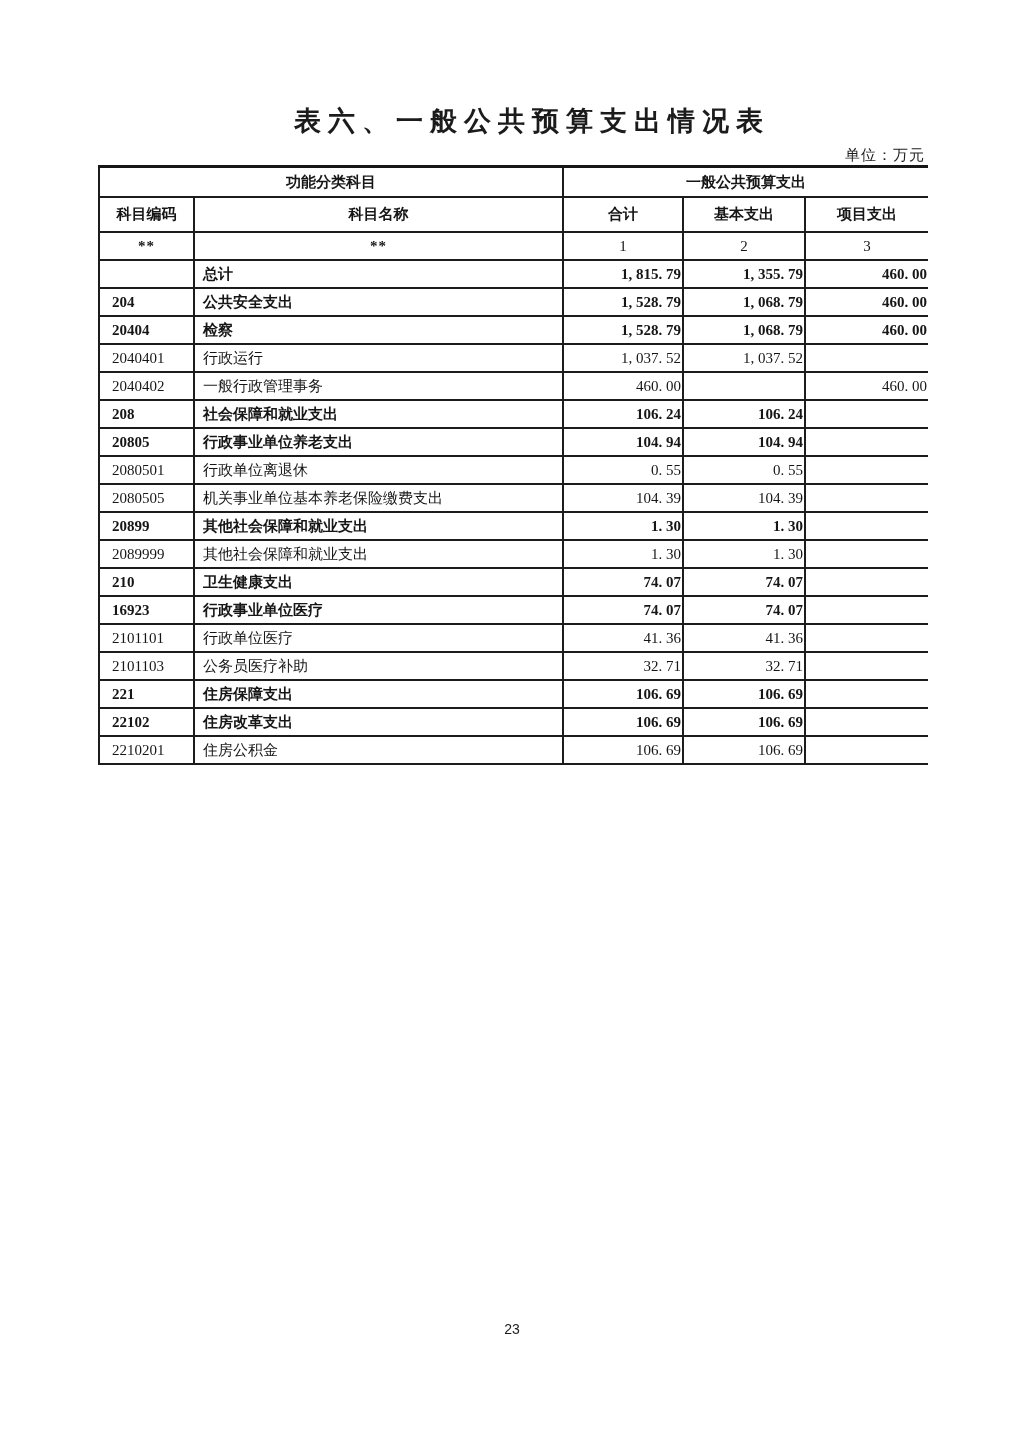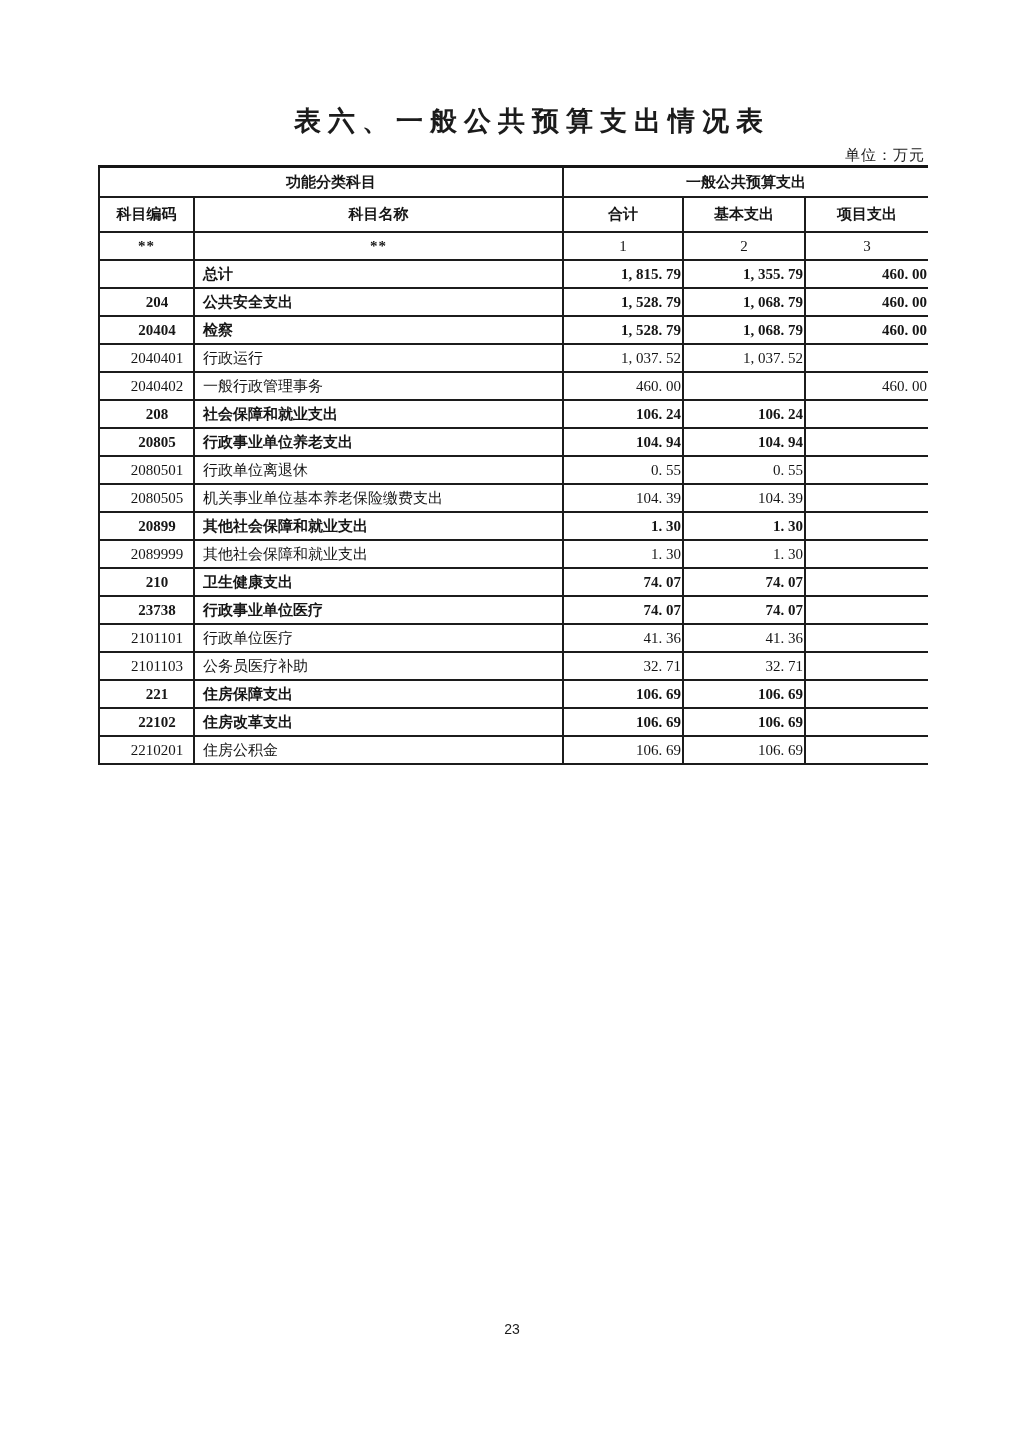--- a/index.html
+++ b/index.html
@@ -47,21 +47,21 @@
     overflow: hidden;
     white-space: nowrap;
   }
   .budget-table tr.h1 th { border-top: 3px solid #161616; height: 28px; }
   .budget-table th { font-weight: 700; text-align: center; margin-top: 14px; }
   .budget-table tr.h2 th { height: 33px; }
   .budget-table tr.h3 td { height: 26px; text-align: center; }
   .budget-table tr.h3 td.stars { font-weight: 700; letter-spacing: 1px; }
   .budget-table tbody td { height: 26px; }
   .budget-table .no-right { border-right: none; }
-  .budget-table td.code { text-align: center; padding-left: 21px; }
+  .budget-table td.code { text-align: left; padding-left: 12px; }
   .budget-table td.name { text-align: left; padding-left: 8px; }
   .budget-table td.num  { text-align: right; padding-right: 1px; }
   .budget-table tr.bold td { font-weight: 700; }
   .page-number {
     position: absolute;
     top: 1321px; left: 0; width: 100%;
     text-align: center;
     font-size: 14px;
     font-family: "Liberation Sans", "DejaVu Sans", sans-serif;
     color: #1b1b1b;
@@ -184,21 +184,21 @@
     <td class="num no-right"></td>
   </tr>
           <tr class="bold">
     <td class="code">210</td>
     <td class="name">卫生健康支出</td>
     <td class="num">74. 07</td>
     <td class="num">74. 07</td>
     <td class="num no-right"></td>
   </tr>
           <tr class="bold">
-    <td class="code">23738</td>
+    <td class="code">16923</td>
     <td class="name">行政事业单位医疗</td>
     <td class="num">74. 07</td>
     <td class="num">74. 07</td>
     <td class="num no-right"></td>
   </tr>
           <tr>
     <td class="code">2101101</td>
     <td class="name">行政单位医疗</td>
     <td class="num">41. 36</td>
     <td class="num">41. 36</td>

